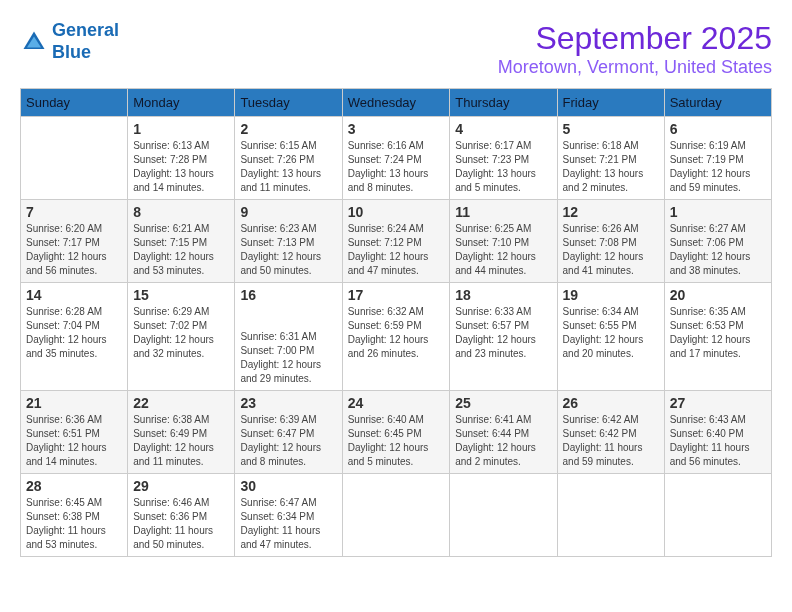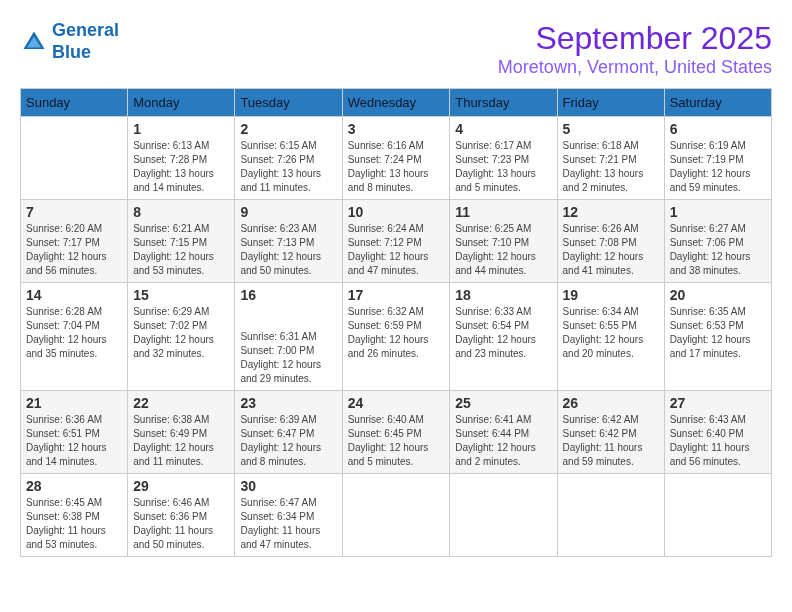--- a/index.html
+++ b/index.html
@@ -244,21 +244,21 @@
         <td>
           <span class="day-number">17</span>
           <div class="day-info" style="white-space: pre-line;">Sunrise: 6:32 AM
 Sunset: 6:59 PM
 Daylight: 12 hours
 and 26 minutes.</div>
         </td>
         <td>
           <span class="day-number">18</span>
           <div class="day-info" style="white-space: pre-line;">Sunrise: 6:33 AM
-Sunset: 6:54 PM
+Sunset: 6:57 PM
 Daylight: 12 hours
 and 23 minutes.</div>
         </td>
         <td>
           <span class="day-number">19</span>
           <div class="day-info" style="white-space: pre-line;">Sunrise: 6:34 AM
 Sunset: 6:55 PM
 Daylight: 12 hours
 and 20 minutes.</div>
         </td>

